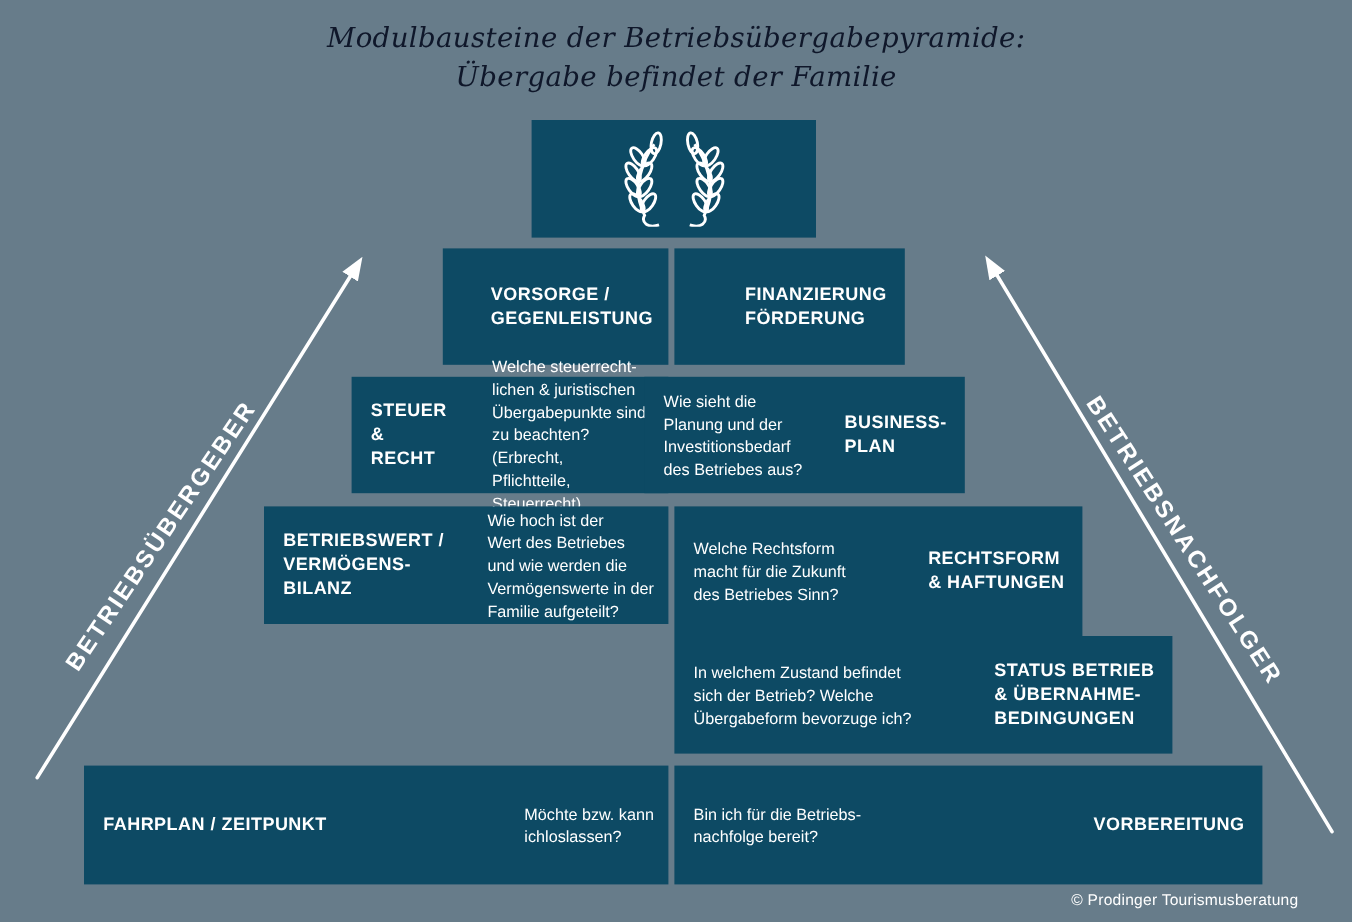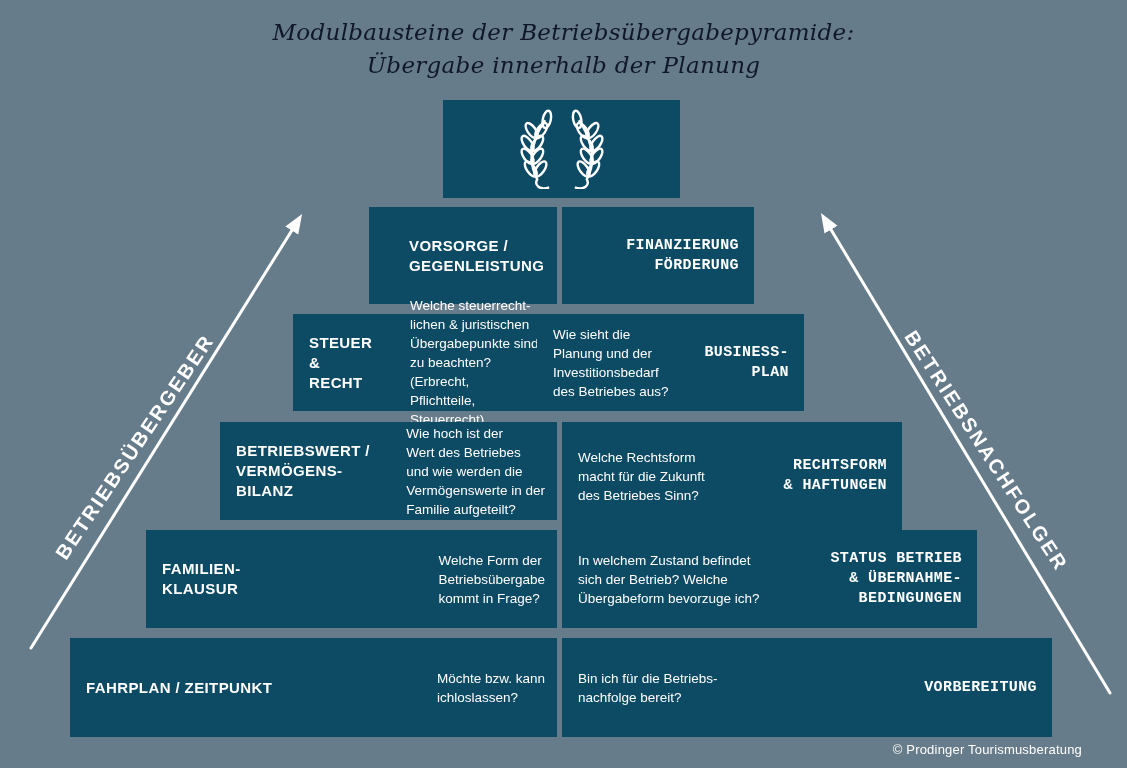--- a/index.html
+++ b/index.html
@@ -30,21 +30,21 @@
     font-weight:bold;font-size:15px;line-height:20px;
     letter-spacing:.4px;white-space:pre-line;
   }
   .pbox .question{
     font-size:13.5px;line-height:19px;white-space:pre-line;
   }
   .lbox{padding:0 12px 0 16px;}
   .lbox .label{text-align:left;}
   .lbox .question{text-align:left;margin-left:36px;}
   .rbox{padding:0 15px 0 16px;}
-  .rbox .label{text-align:right;font-family:Liberation Mono, monospace;}
+  .rbox .label{text-align:left;}
   .rbox .question{text-align:left;}
 
   .box-laurel{left:443px;top:100px;width:237px;height:98px;justify-content:center;}
   .r0l{left:369px;top:207px;width:188px;height:97px;padding-left:40px;}
   .r0r{left:562px;top:207px;width:192px;height:97px;justify-content:flex-end;}
   .r1l{left:293px;top:314px;width:264px;height:97px;}
   .r1r{left:537px;top:314px;width:267px;height:97px;}
   .r2l{left:220px;top:422px;width:337px;height:98px;}
   .r2r{left:562px;top:422px;width:340px;height:108px;}
   .r3l{left:146px;top:530px;width:411px;height:98px;}
@@ -67,21 +67,21 @@
     color:#ffffff;font-size:13px;letter-spacing:.2px;
   }
 </style>
 </head>
 <body>
 
 <div class="canvas">
 
   <div class="title">
     <span>Modulbausteine der Betriebsübergabepyramide:</span>
-    <span>Übergabe innerhalb der Planung</span>
+    <span>Übergabe befindet der Familie</span>
   </div>
 
   <svg class="arrows" width="1127" height="768" viewBox="0 0 1127 768">
     <defs>
       <marker id="ah" viewBox="0 0 10 10" refX="7" refY="5" markerWidth="6.5" markerHeight="6.5" orient="auto">
         <path d="M0,1.1 L10,5 L0,8.9 Z" fill="#ffffff"></path>
       </marker>
     </defs>
     <line x1="31" y1="648" x2="299" y2="219" stroke="#ffffff" stroke-width="3" stroke-linecap="round" marker-end="url(#ah)"></line>
     <line x1="1110" y1="693" x2="824" y2="218" stroke="#ffffff" stroke-width="3" stroke-linecap="round" marker-end="url(#ah)"></line>
@@ -148,27 +148,20 @@
 Familie aufgeteilt?</div>
   </div>
   <div class="pbox rbox r2r">
     <div class="question">Welche Rechtsform
 macht für die Zukunft
 des Betriebes Sinn?</div>
     <div class="label">RECHTSFORM
 &amp; HAFTUNGEN</div>
   </div>
 
-  <div class="pbox lbox r3l">
-    <div class="label">FAMILIEN-
-KLAUSUR</div>
-    <div class="question">Welche Form der
-Betriebsübergabe
-kommt in Frage?</div>
-  </div>
   <div class="pbox rbox r3r">
     <div class="question">In welchem Zustand befindet
 sich der Betrieb? Welche
 Übergabeform bevorzuge ich?</div>
     <div class="label">STATUS BETRIEB
 &amp; ÜBERNAHME-
 BEDINGUNGEN</div>
   </div>
 
   <div class="pbox lbox r4l">

